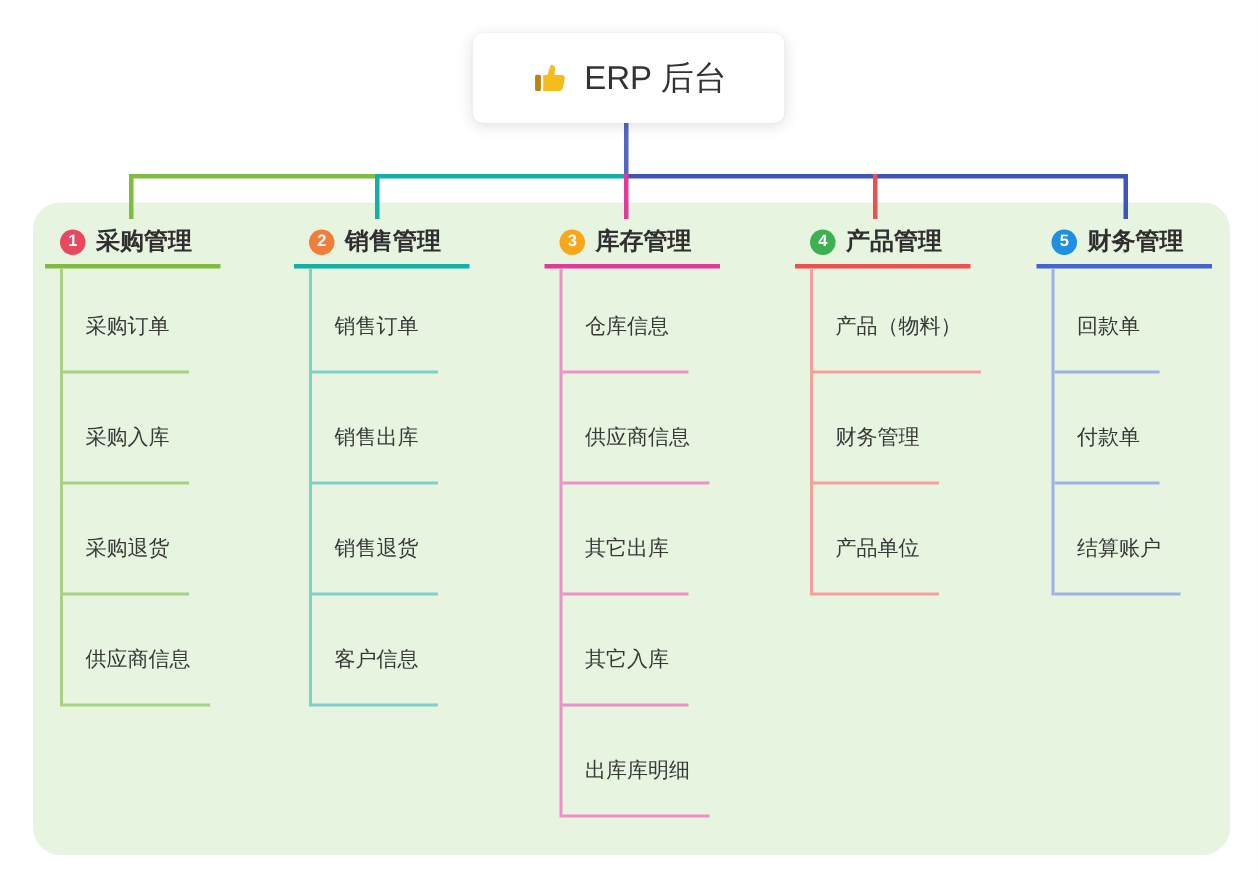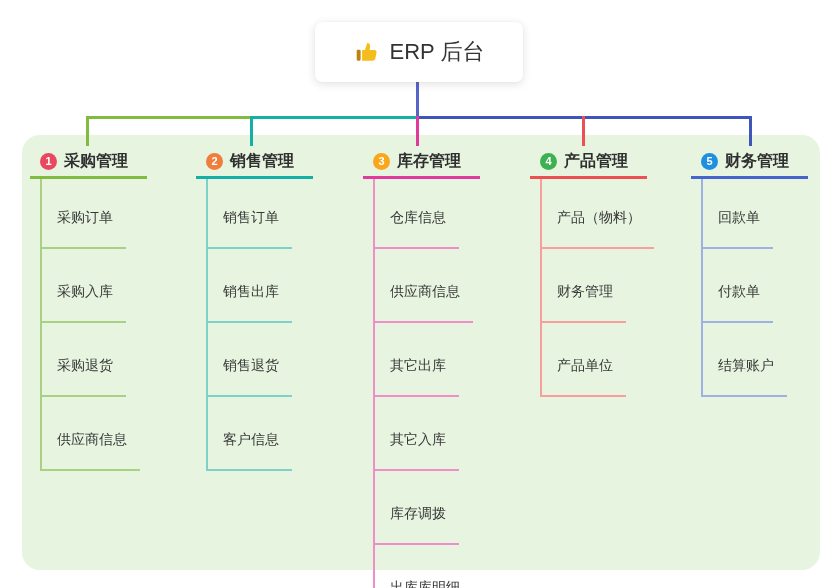--- a/index.html
+++ b/index.html
@@ -98,21 +98,20 @@
   <div class="branch b3" style="--c: #e03a9c; --lc: #ef8ec8; --bc: #f9a61a;">
     <div class="branch-header">
       <span class="badge">3</span>
       <span class="branch-title">库存管理</span>
     </div>
     <div class="children">
       <div class="child">仓库信息</div>
       <div class="child">供应商信息</div>
       <div class="child">其它出库</div>
       <div class="child">其它入库</div>
-      <div class="child">库存调拨</div>
       <div class="child">出库库明细</div>
     </div>
   </div>
 
   <div class="branch b4" style="--c: #ee4f52; --lc: #f7a09b; --bc: #3db152;">
     <div class="branch-header">
       <span class="badge">4</span>
       <span class="branch-title">产品管理</span>
     </div>
     <div class="children">

